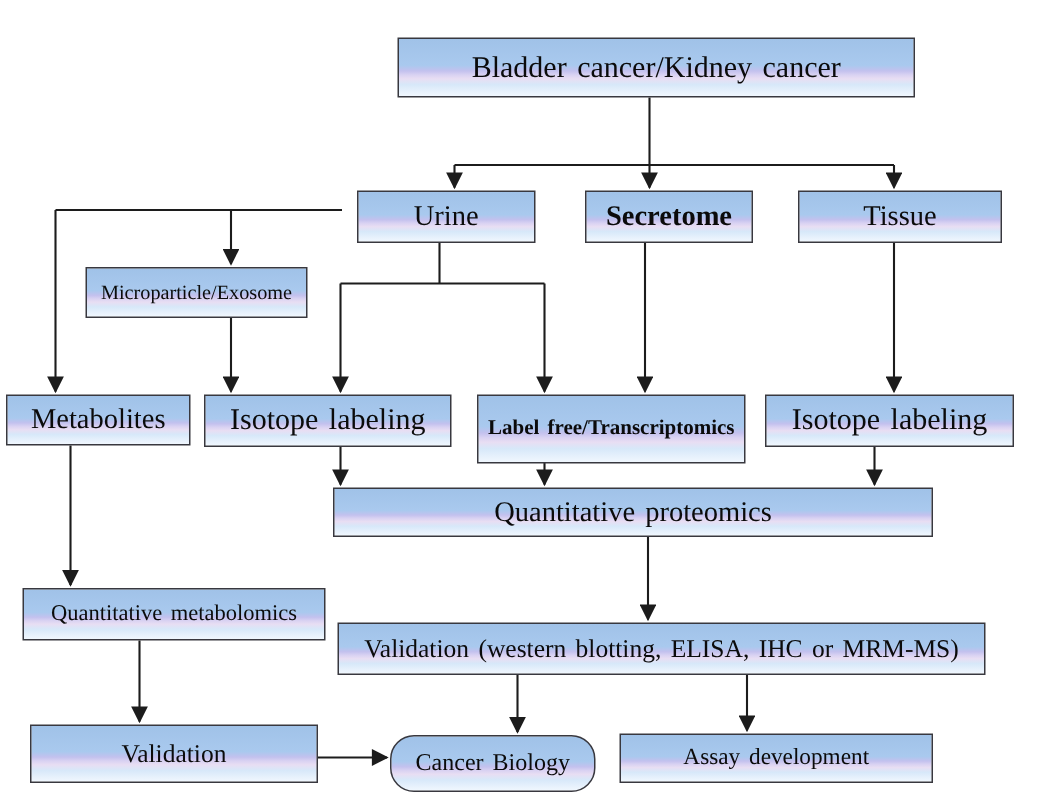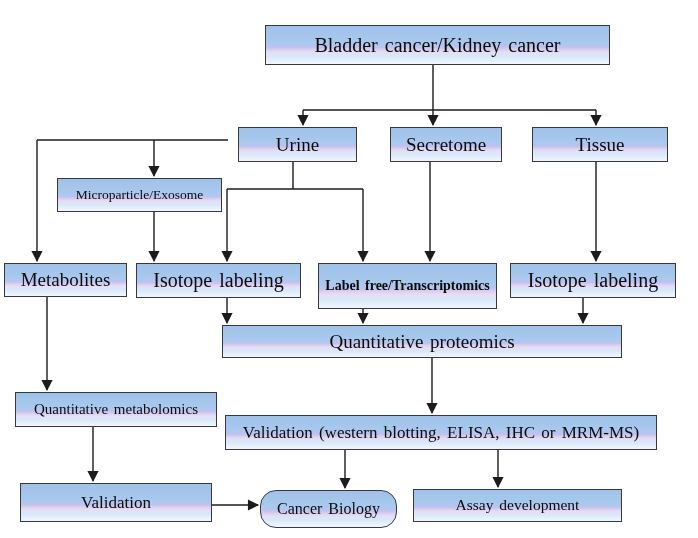--- a/index.html
+++ b/index.html
@@ -40,23 +40,23 @@
       #e7f1fc 92%,
       #f0f7fe 100%);
     color:#0b0b0b;
     line-height:1.05;
     word-spacing:2px;
     white-space:nowrap;
   }
   
   .n-bladder      {left:265px;top:25px;width:345px;height:40px;font-size:20px;}
   .n-urine        {left:238px;top:127px;width:119px;height:35px;font-size:19px;}
-  .n-secretome    {left:390px;top:127px;width:112px;height:35px;font-size:19px;}
+  .n-secretome    {left:390px;top:127px;width:112px;height:35px;font-size:19px;font-weight:bold;}
   .n-tissue       {left:532px;top:127px;width:136px;height:35px;font-size:19px;}
-  .n-micro        {left:57px; top:178px;width:165px;height:34px;font-size:13.5px;}
+  .n-micro        {left:57px; top:178px;width:148px;height:34px;font-size:13.5px;}
   .n-metabolites  {left:4px;  top:263px;width:123px;height:34px;font-size:19px;}
   .n-isoleft      {left:136px;top:263px;width:165px;height:35px;font-size:20px;}
   .n-labelfree    {left:318px;top:263px;width:179px;height:46px;font-size:14px;font-weight:600;}
   .n-isoright     {left:510px;top:263px;width:166px;height:35px;font-size:20px;}
   .n-quantprot    {left:222px;top:325px;width:400px;height:33px;font-size:19px;}
   .n-quantmetab   {left:15px; top:392px;width:202px;height:35px;font-size:15px;}
   .n-valmethods   {left:225px;top:415px;width:432px;height:35px;font-size:17px;}
   .n-validation   {left:20px; top:483px;width:192px;height:39px;font-size:17px;}
   .n-cancerbio    {left:260px;top:490px;width:137px;height:38px;font-size:16px;border-radius:16px;}
   .n-assaydev     {left:413px;top:489px;width:209px;height:33px;font-size:15.5px;}

